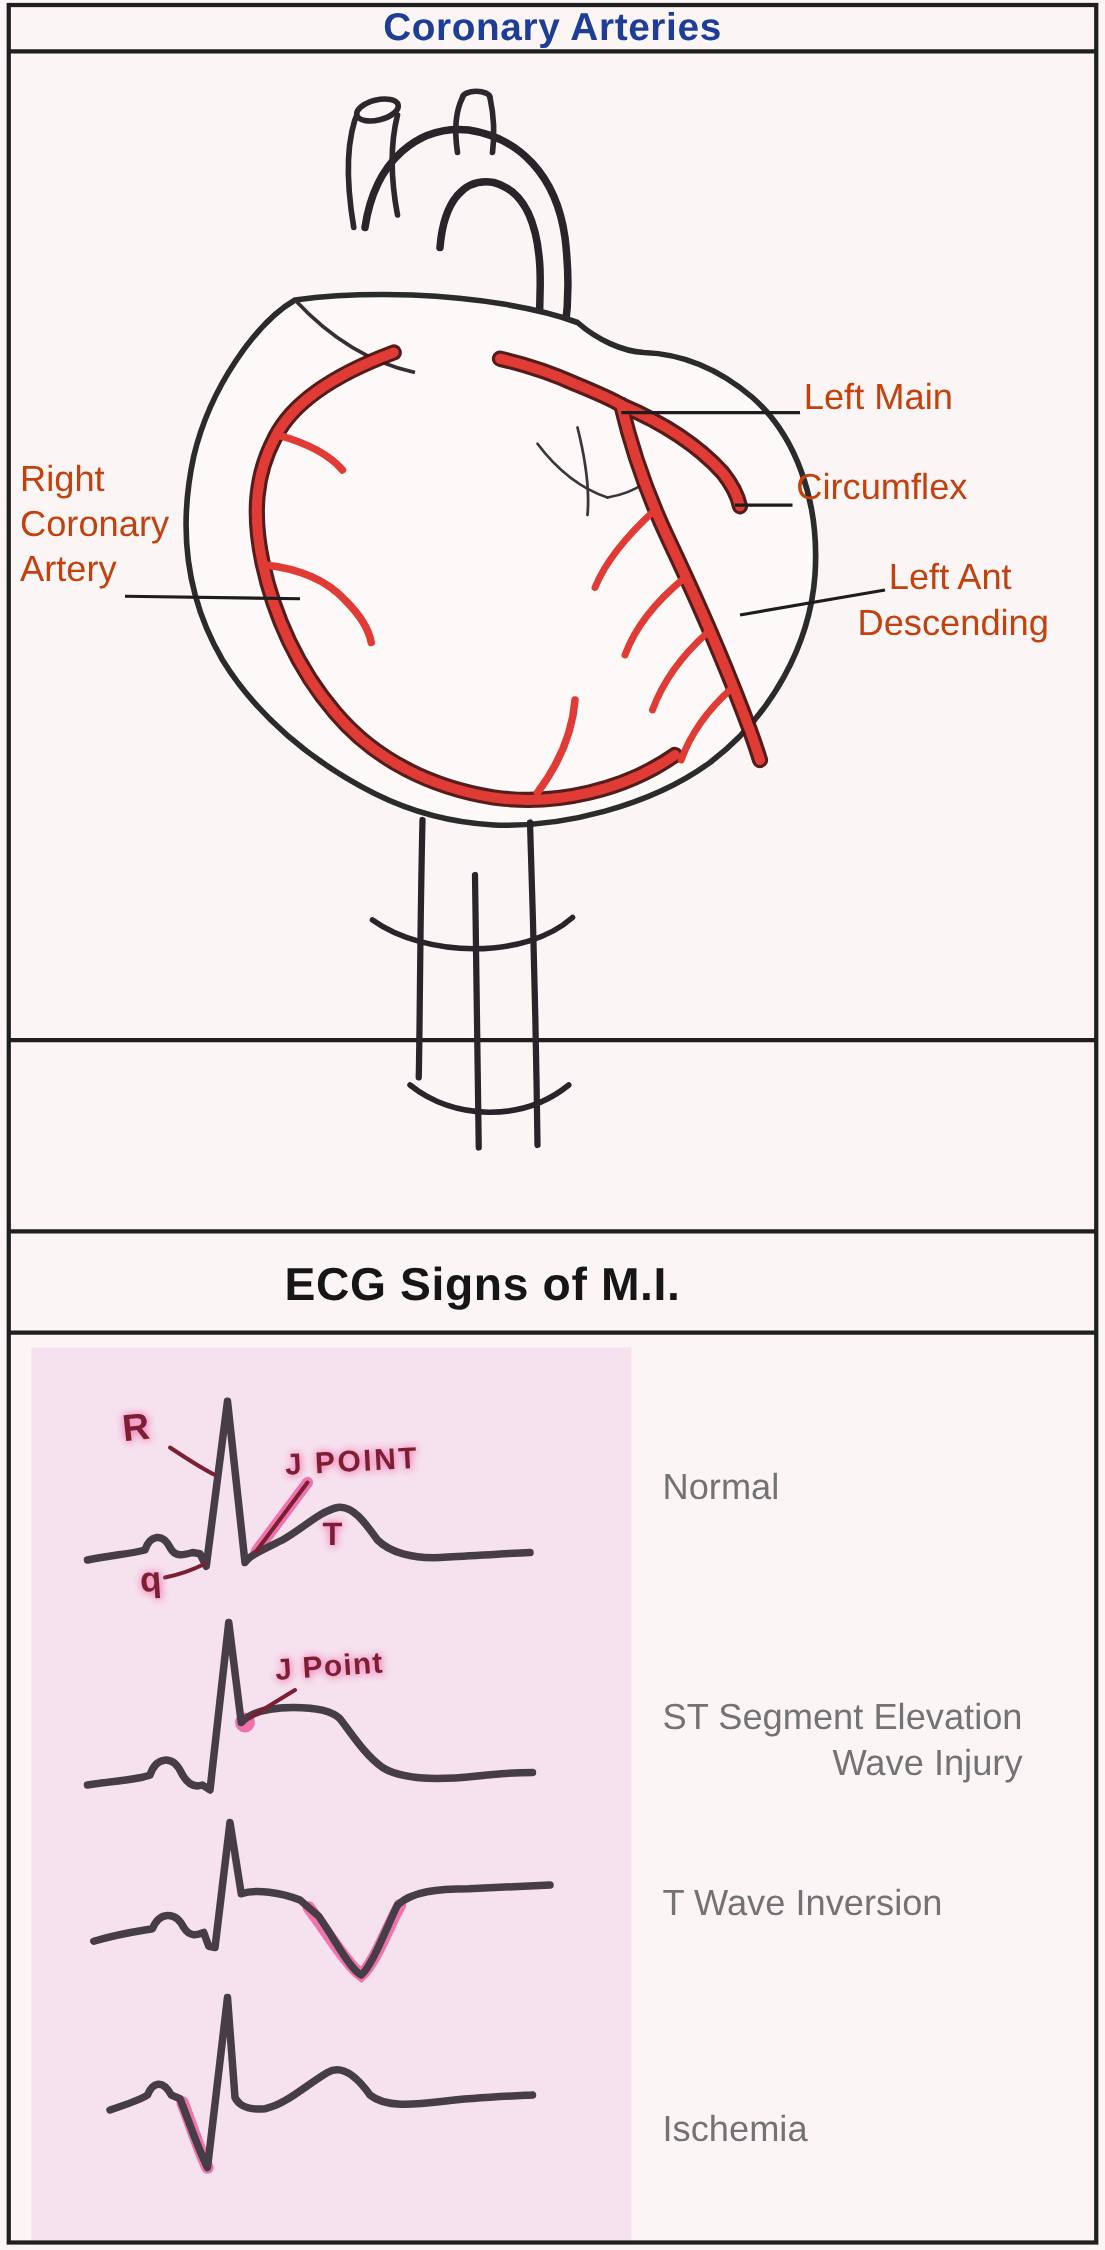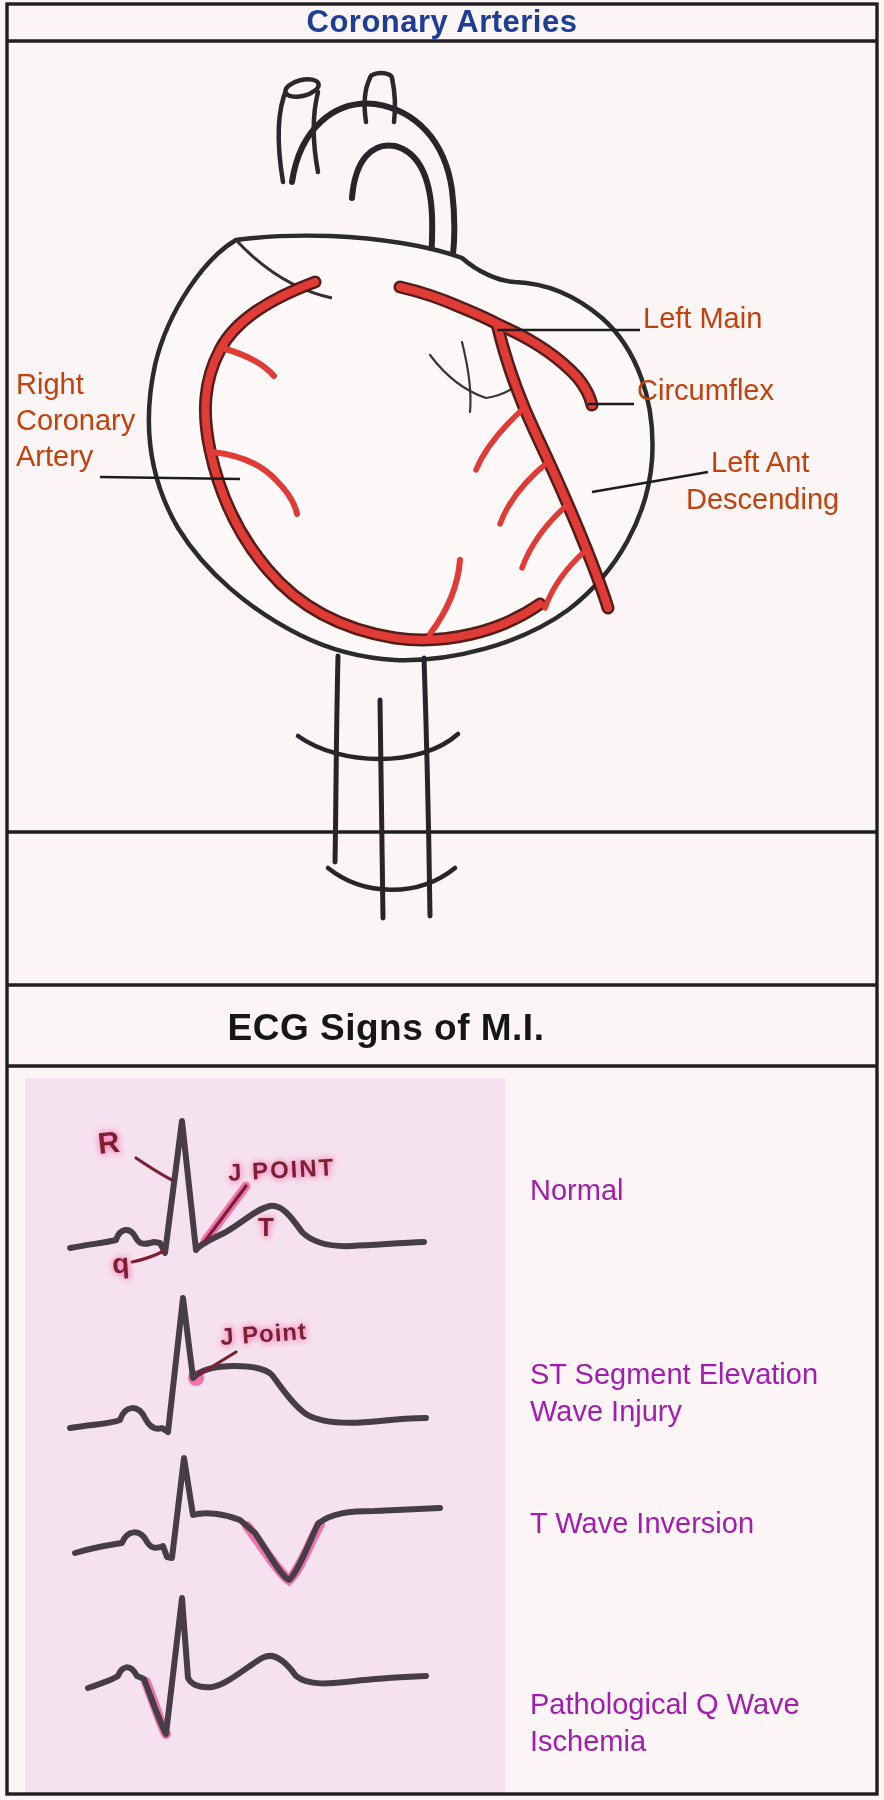--- a/index.html
+++ b/index.html
@@ -16,21 +16,21 @@
   }
   #ecg-title{
     left:0;top:992px;width:772px;height:72px;line-height:72px;
     text-align:center;font-size:37px;font-weight:bold;color:#161616;
     letter-spacing:0.5px;
   }
   .heart-label{
     color:#c2410c;font-size:29px;line-height:36px;white-space:nowrap;
   }
   .ecg-label{
-    color:#a21caf;font-size:29px;line-height:37px;white-space:nowrap;
+    color:#737373;font-size:29px;line-height:37px;white-space:nowrap;
   }
   .ecg-label span{display:block;}
   .hand{
     color:#7d1f33;font-weight:bold;white-space:nowrap;
     text-shadow:0 0 7px rgba(244,130,185,.95), 1px 1px 6px rgba(244,130,185,.8);
   }
   #ann-r{left:98px;top:1126px;font-size:30px;transform:rotate(-6deg);}
   #ann-jpoint1{left:228px;top:1156px;font-size:24px;letter-spacing:2px;transform:rotate(-3deg);}
   #ann-t{left:258px;top:1212px;font-size:26px;}
   #ann-q{left:112px;top:1248px;font-size:28px;transform:rotate(-4deg);}
@@ -206,25 +206,24 @@
 
   <div id="ann-r" class="abs hand">R</div>
   <div id="ann-jpoint1" class="abs hand">J POINT</div>
   <div id="ann-t" class="abs hand">T</div>
   <div id="ann-q" class="abs hand">q</div>
   <div id="ann-jpoint2" class="abs hand">J Point</div>
 
   <div class="abs ecg-label" style="left:530px;top:1172px;">
     <span>Normal</span>
   </div>
-  <div class="abs ecg-label" style="left:530px;top:1356px;">
+  <div class="abs ecg-label" style="left:530px;top:1356px;text-align:right;">
     <span>ST Segment Elevation</span>
     <span>Wave Injury</span>
   </div>
   <div class="abs ecg-label" style="left:530px;top:1505px;">
     <span>T Wave Inversion</span>
   </div>
   <div class="abs ecg-label" style="left:530px;top:1686px;">
-    <span>Pathological Q Wave</span>
     <span>Ischemia</span>
   </div>
 
 </div>
 
 </body></html>

